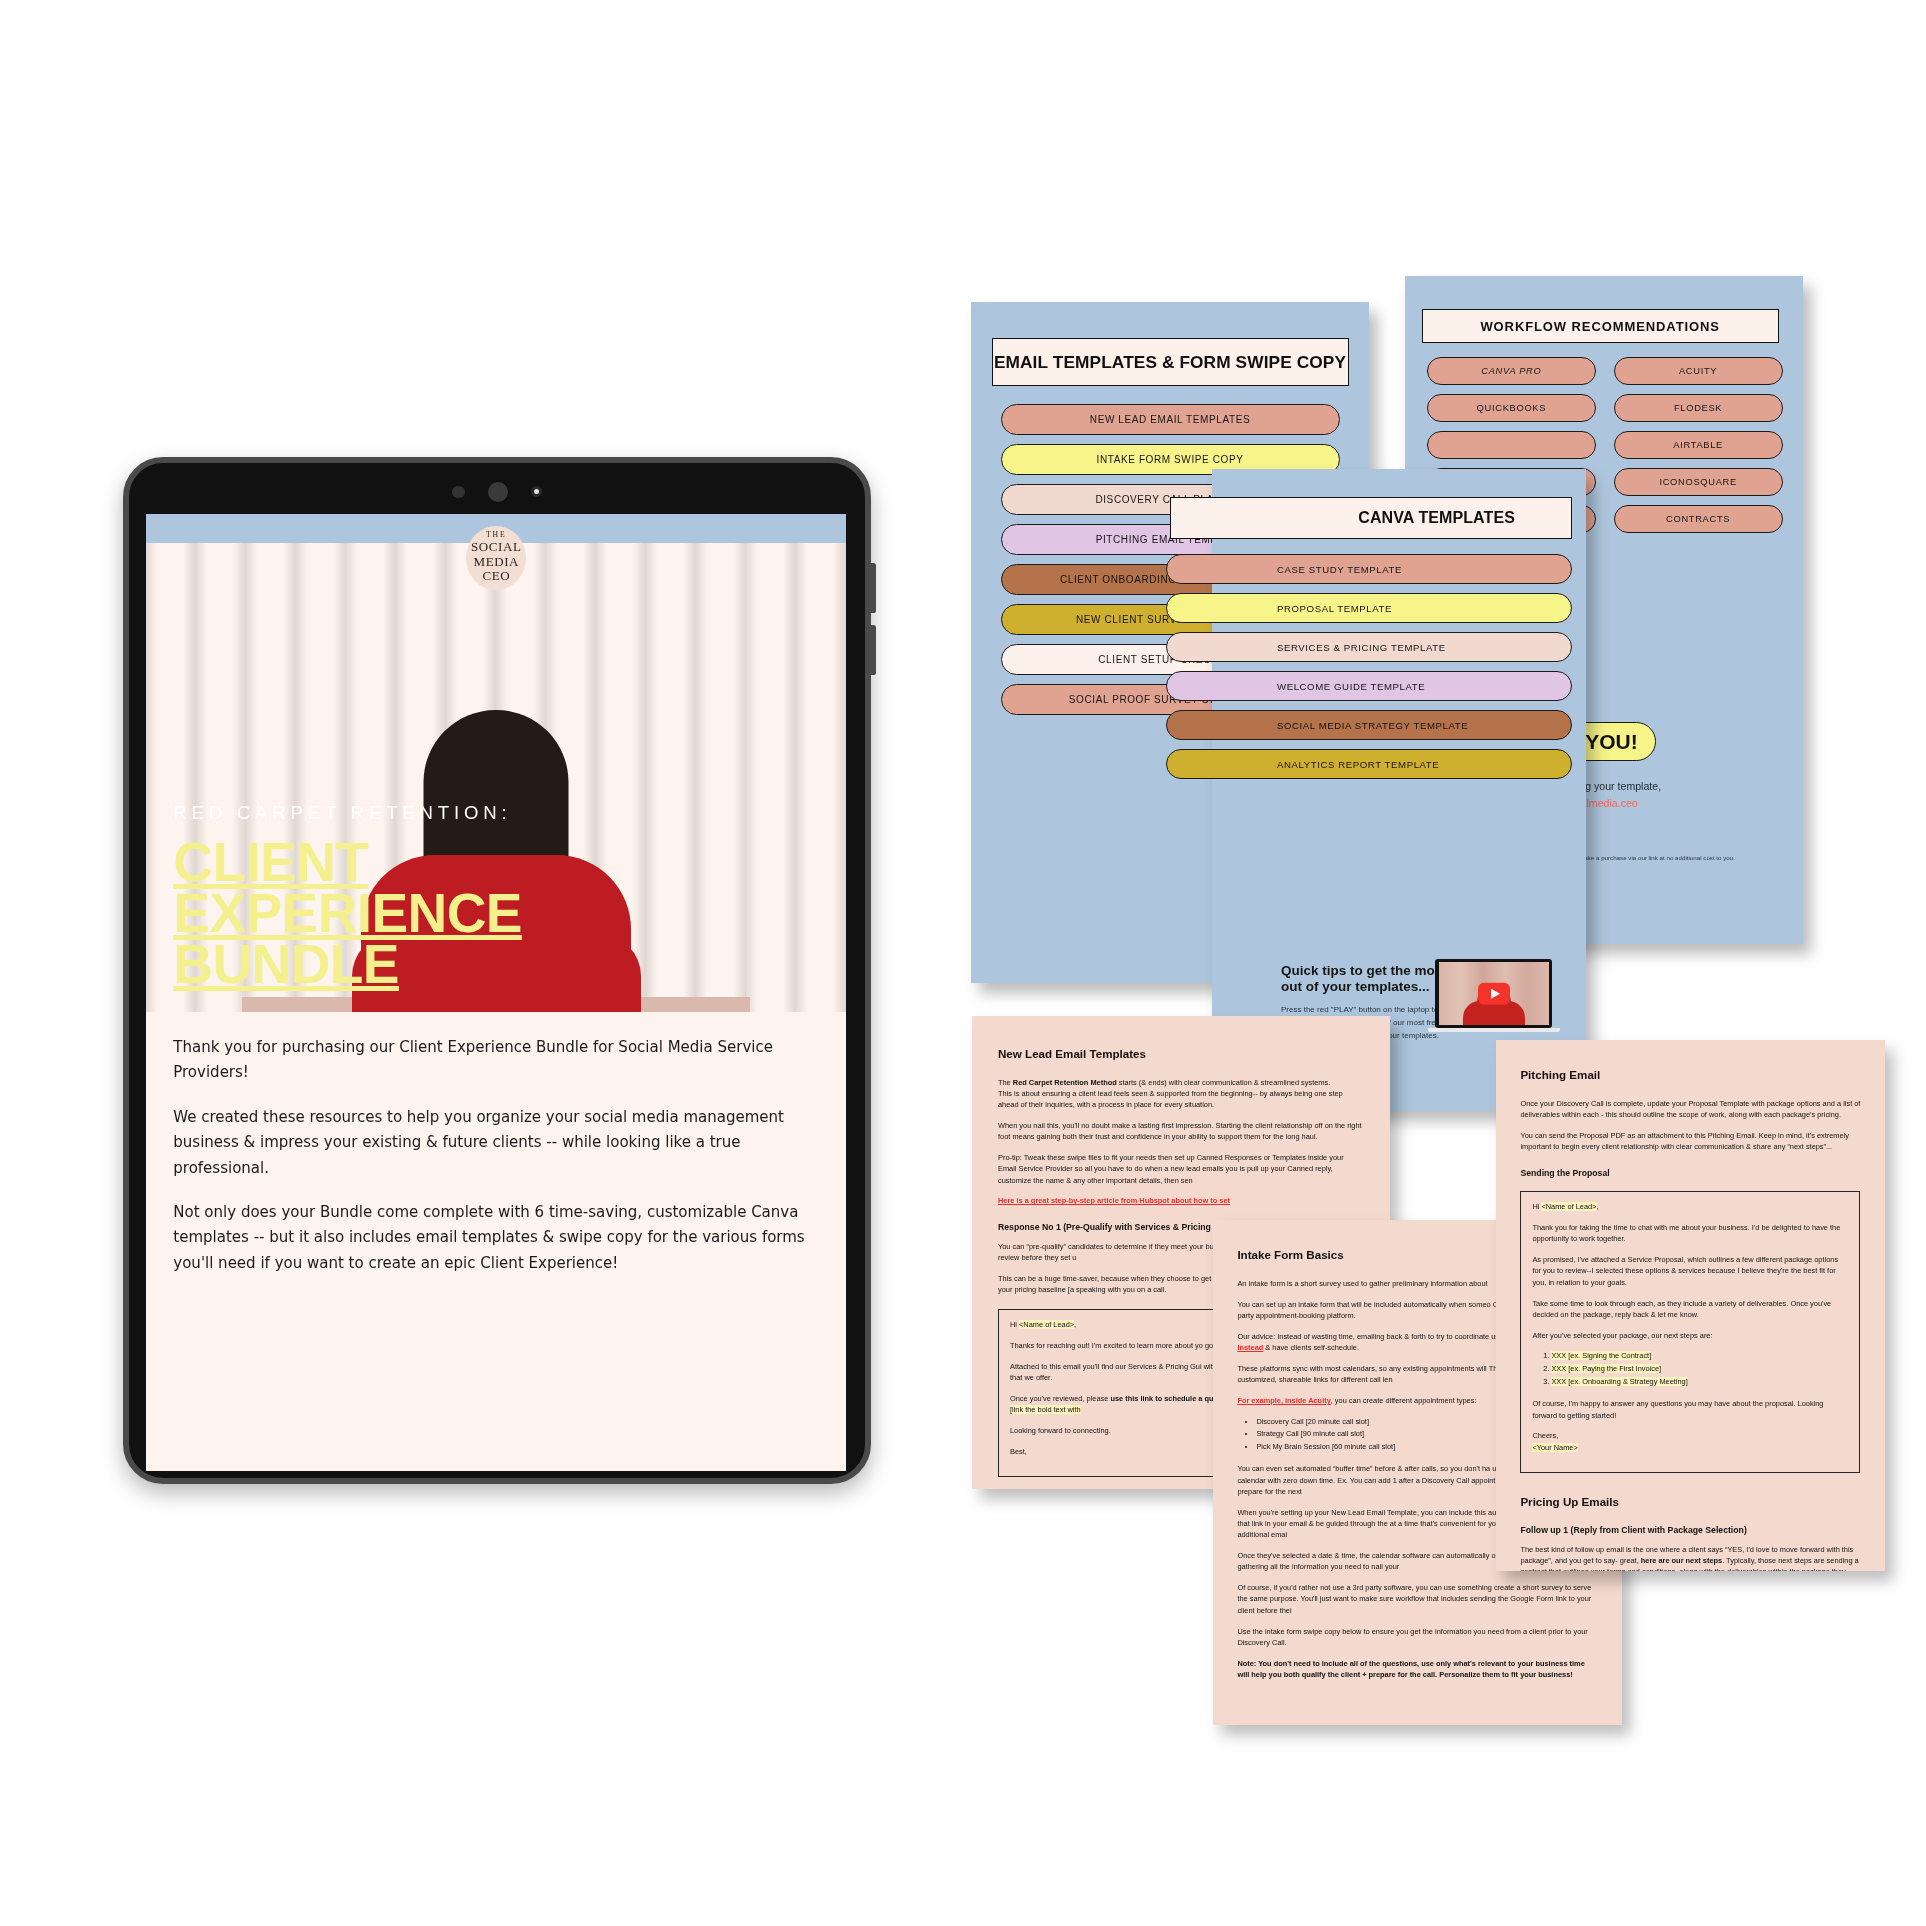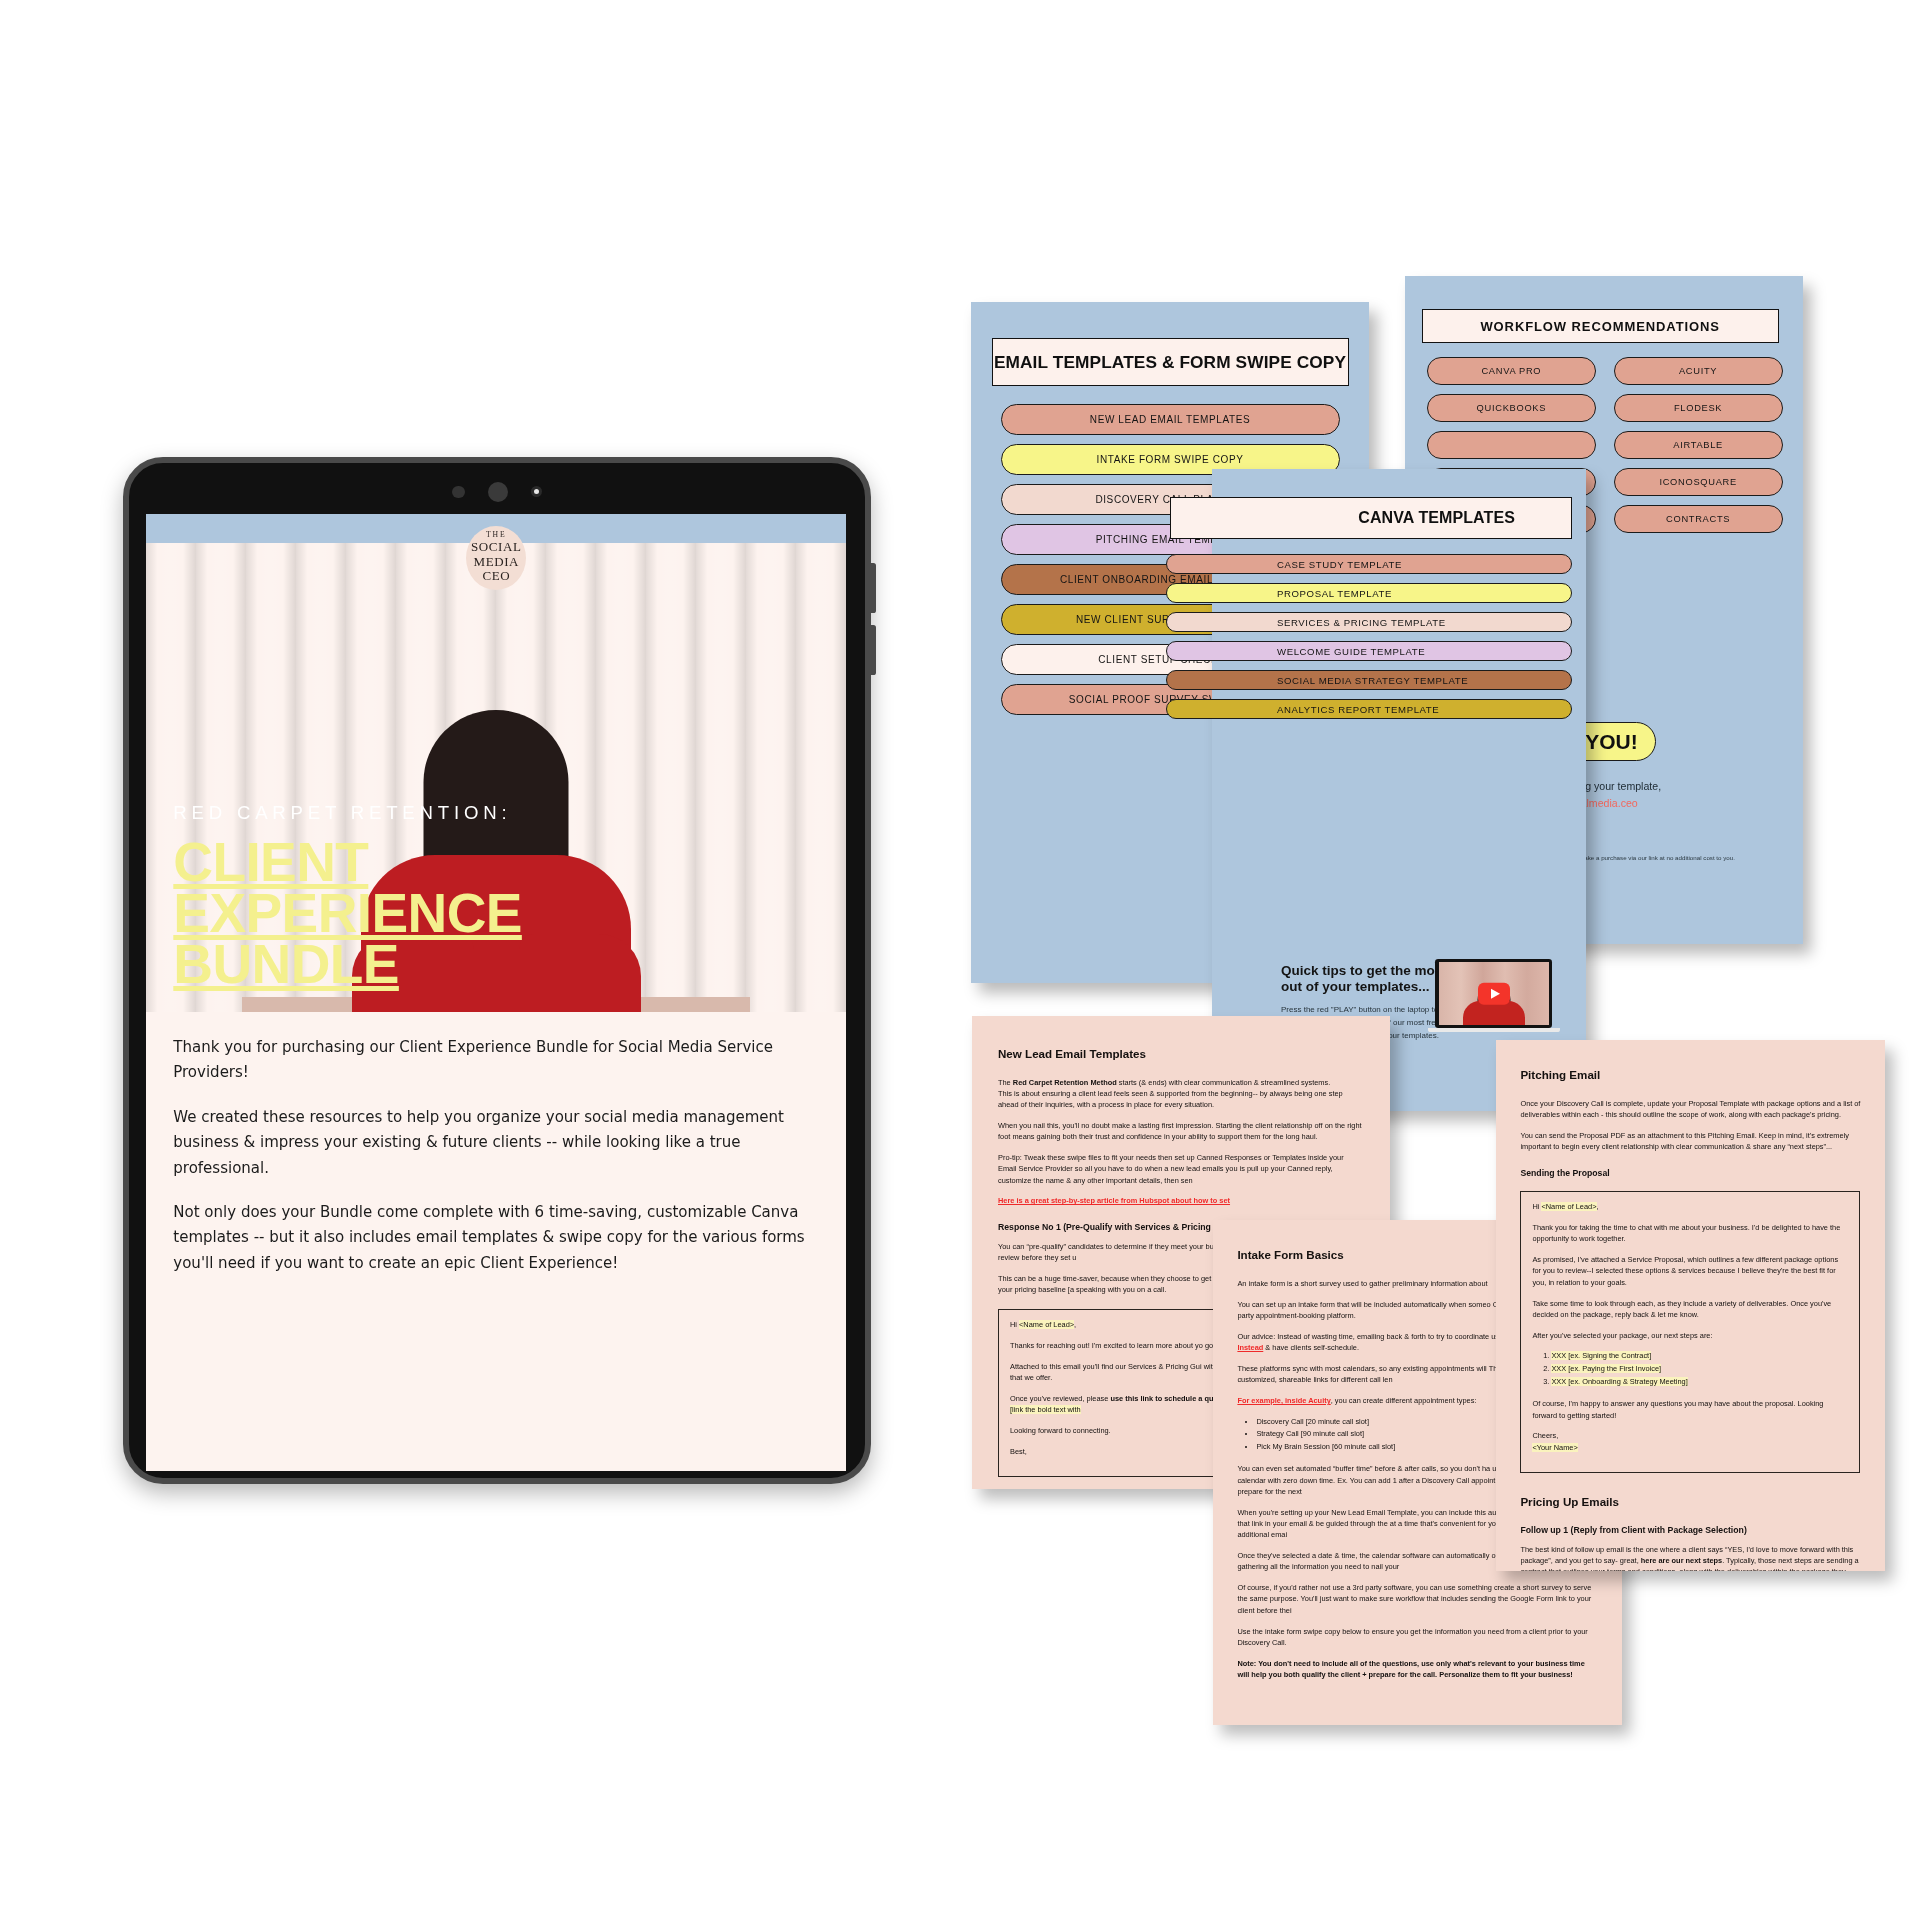--- a/index.html
+++ b/index.html
@@ -93,21 +93,21 @@
   #thanksbody{position:absolute;left:83px;top:502px;right:26px;
         font-size:10.6px;line-height:1.58;color:#1d2a33;}
   #thanksbody .mail{color:#f2685d;}
   #disc{position:absolute;left:83px;top:578px;right:26px;font-size:6.2px;color:#2b3942;}
 
   
   #slide3{left:1212px;top:469px;width:374px;height:642px;}
   #slide3 .hdr{margin:28px 14px 0 -42px;height:40px;font-size:16px;letter-spacing:0.1px;
         justify-content:flex-end;padding-right:56px;}
   #slide3 .pills{margin:15.4px 14px 0 -46px;display:flex;flex-direction:column;gap:9px;}
-  #slide3 .pill{height:20px;font-size:9.6px;letter-spacing:0.6px;justify-content:flex-start;
+  #slide3 .pill{height:30px;font-size:9.6px;letter-spacing:0.6px;justify-content:flex-start;
         padding-left:110px;text-align:right;}
   #tips{position:absolute;left:69px;top:494px;right:22px;}
   #tips .tt{font-size:13.5px;font-weight:800;color:#141414;line-height:1.15;}
   #tips .tb{margin-top:10.3px;font-size:8px;line-height:1.62;color:#27343c;width:212px;}
   #laptop{position:absolute;right:11.6px;top:-3.9px;width:117px;}
   #laptop .lid{background:#121212;border-radius:3.2px;padding:3.2px;}
   #laptop .vid{height:63px;position:relative;overflow:hidden;
         background:linear-gradient(90deg,#d9b5a9,#e3c3b7,#d0a69a,#e0bdb1,#d3aa9e,#ddb7ab);}
   #laptop .vf{position:absolute;left:50%;transform:translateX(-50%);bottom:0;width:62px;height:42px;}
   #laptop .vf .h{position:absolute;left:50%;transform:translateX(-50%);top:0;width:33px;height:26px;
@@ -198,21 +198,21 @@
       <div class="pill" style="background: rgb(180, 115, 74);">CLIENT ONBOARDING EMAIL TEMPLATES</div>
       <div class="pill" style="background: rgb(207, 176, 46);">NEW CLIENT SURVEY SWIPE COPY</div>
       <div class="pill" style="background: rgb(253, 241, 236);">CLIENT SETUP CHECKLIST</div>
       <div class="pill" style="background: rgb(224, 163, 145);">SOCIAL PROOF SURVEY SWIPE COPY</div>
     </div>
 </div>
 
 <div class="slide" id="slide2">
   <div class="hdr">WORKFLOW RECOMMENDATIONS</div>
   <div class="grid" id="s2-grid">
-      <div class="pill" style="background: rgb(224, 163, 145);">CANVA PRO</div>
+      <div class="pill" style="background: rgb(224, 163, 145); font-style: italic;">CANVA PRO</div>
       <div class="pill" style="background: rgb(224, 163, 145);">ACUITY</div>
       <div class="pill" style="background: rgb(224, 163, 145);">QUICKBOOKS</div>
       <div class="pill" style="background: rgb(224, 163, 145);">FLODESK</div>
       <div class="pill" style="background: rgb(224, 163, 145);"></div>
       <div class="pill" style="background: rgb(224, 163, 145);">AIRTABLE</div>
       <div class="pill" style="background: rgb(224, 163, 145);"></div>
       <div class="pill" style="background: rgb(224, 163, 145);">ICONOSQUARE</div>
       <div class="pill" style="background: rgb(224, 163, 145);"></div>
       <div class="pill" style="background: rgb(224, 163, 145);">CONTRACTS</div>
     </div>

